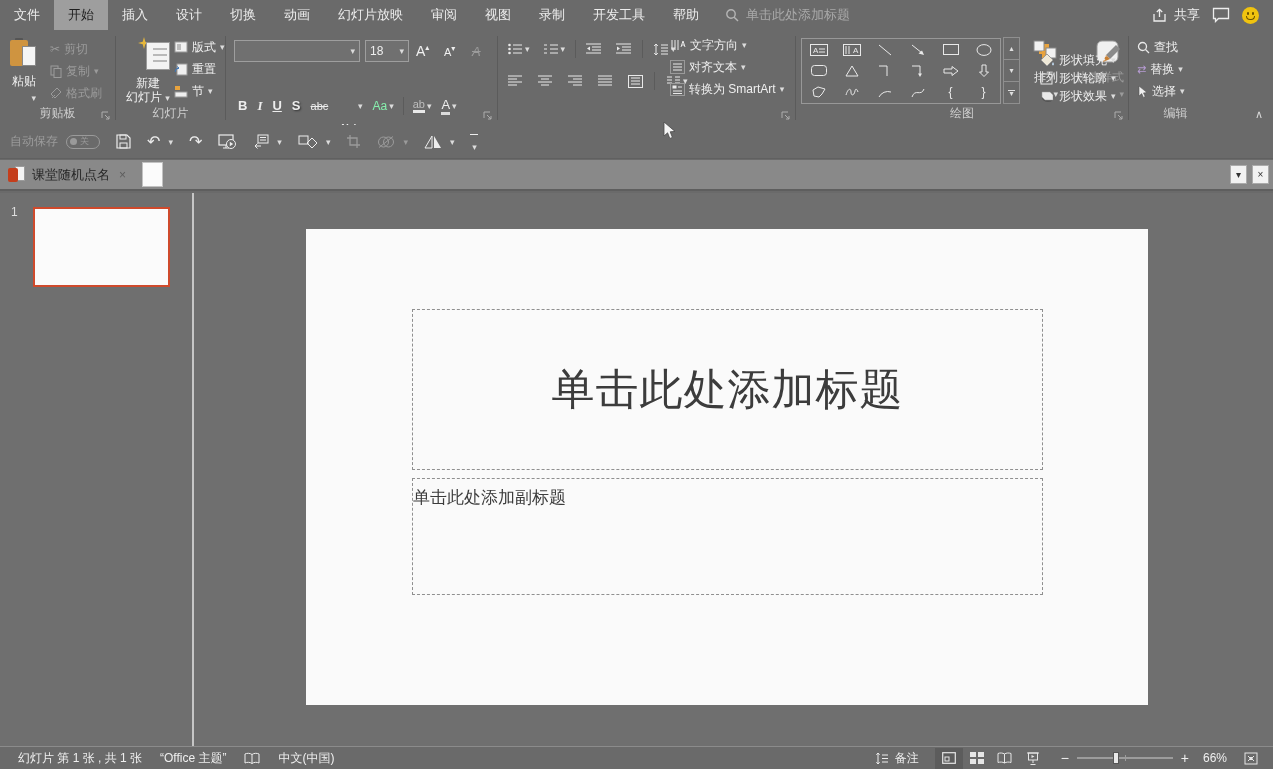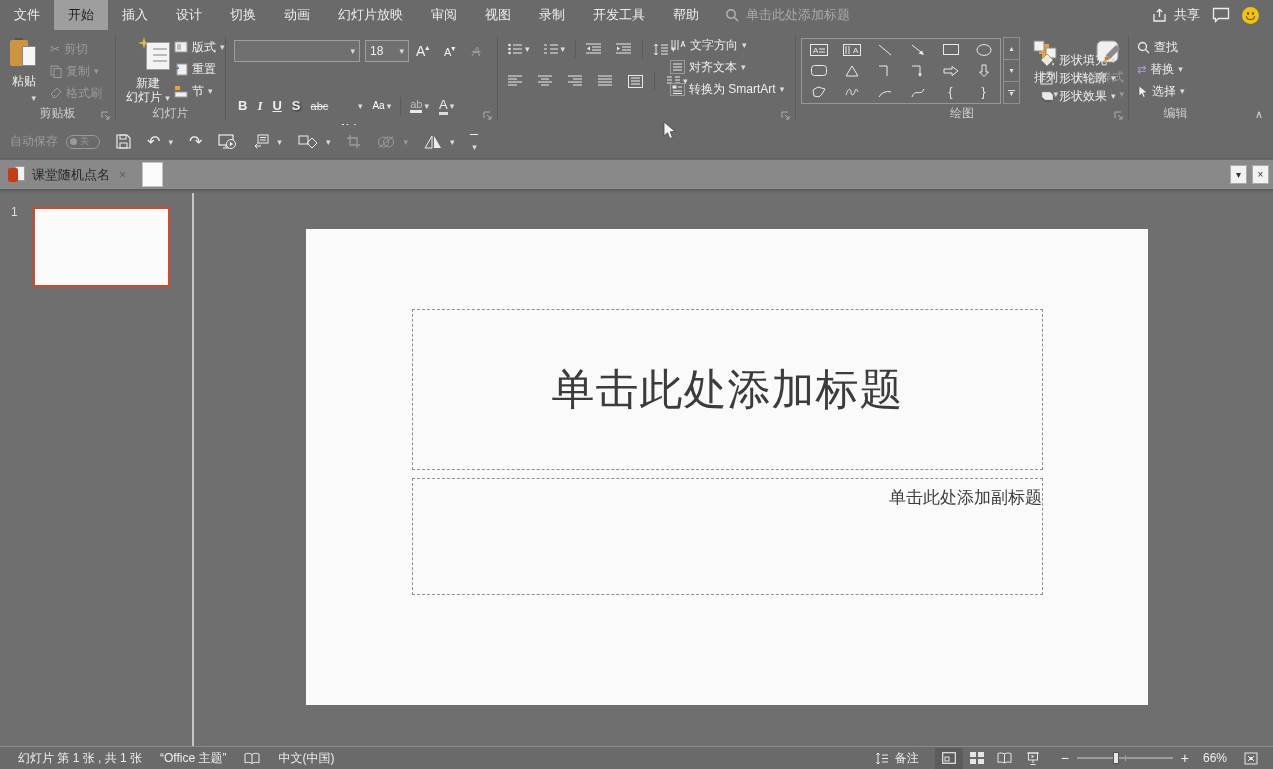--- a/index.html
+++ b/index.html
@@ -75,21 +75,21 @@
   .workspace { position:absolute; left:0; top:193px; width:1273px; height:553px; background:#6f6f6f; }
   .thumbpanel { position:absolute; left:0; top:0; width:192px; height:553px; background:#6f6f6f; }
   .thumb-num { position:absolute; left:11px; top:12px; color:#dedede; font-size:12px; }
   .thumb { position:absolute; left:33px; top:14px; width:137px; height:80px; background:#fbfbfb; border:2px solid #cf4a2c; cursor:pointer; }
   .vsplit { position:absolute; left:192px; top:0; width:2px; height:553px; background:#c6c6c6; }
 
   .slide { position:absolute; left:306px; top:36px; width:842px; height:476px; background:#fafafa; }
   .ph { position:absolute; left:106px; width:631px; border:1px dashed #8f8f8f; }
   .ph-title { top:80px; height:161px; display:flex; align-items:center; justify-content:center; }
   .ph-title .t { font-size:43px; font-weight:300; color:#3c3c3c; letter-spacing:1px; }
-  .ph-sub { top:249px; height:117px; text-align:right; padding-top:7px; }
+  .ph-sub { top:249px; height:117px; text-align:left; padding-top:7px; }
   .ph-sub .t { font-size:17px; color:#3c3c3c; }
 
   
   .statusbar { position:absolute; left:0; top:746px; width:1273px; height:23px; background:#6a6a6a; border-top:1px solid #8b8b8b; display:flex; align-items:center; font-size:12px; color:#efefef; }
   .sb-item { margin-left:18px; display:flex; align-items:center; gap:6px; white-space:nowrap; cursor:pointer; }
   .sb-right { margin-left:auto; display:flex; align-items:center; margin-right:8px; }
   .viewbtn { width:28px; height:21px; display:flex; align-items:center; justify-content:center; cursor:pointer; }
   .viewbtn.active { background:#5c5c5c; }
   .zoomtrack { position:relative; width:96px; height:2px; background:#9c9c9c; margin:0 8px; }
   .zoomtrack .tick { position:absolute; left:50%; top:-2px; width:1px; height:6px; background:#9c9c9c; }
@@ -267,21 +267,21 @@
       <span class="fbtn glyph" style="font-weight:bold;">B</span>
       <span class="fbtn glyph" style="font-style:italic;font-family:'Liberation Serif',serif;">I</span>
       <span class="fbtn glyph" style="text-decoration:underline;">U</span>
       <span class="fbtn glyph" style="text-shadow:1px 1px 2px #333;">S</span>
       <span class="fbtn" style="font-size:11px;text-decoration:line-through;color:#ededed;">abc</span>
       <span class="fbtn">
         <span style="font-size:14px;color:#ededed;border-bottom:1px solid #ededed;margin-top:48px;">AV</span>
         <span class="dd">▾</span>
       </span>
       <span class="fbtn">
-        <span style="font-size:10px;color:#ffffff;">Aa</span>
+        <span style="font-size:12px;color:#86efac;">Aa</span>
         <span class="dd">▾</span>
       </span>
       <span style="width:1px;height:18px;background:#5b5b5b;margin:0 3px;"></span>
       <span class="fbtn">
         <span style="font-size:11px;color:#bdbdbd;border-bottom:3px solid #e9e9e9;">ab</span>
         <span class="dd">▾</span>
       </span>
       <span class="fbtn">
         <span style="font-size:13px;color:#ededed;border-bottom:3px solid #dcdcdc;">A</span>
         <span class="dd">▾</span>

